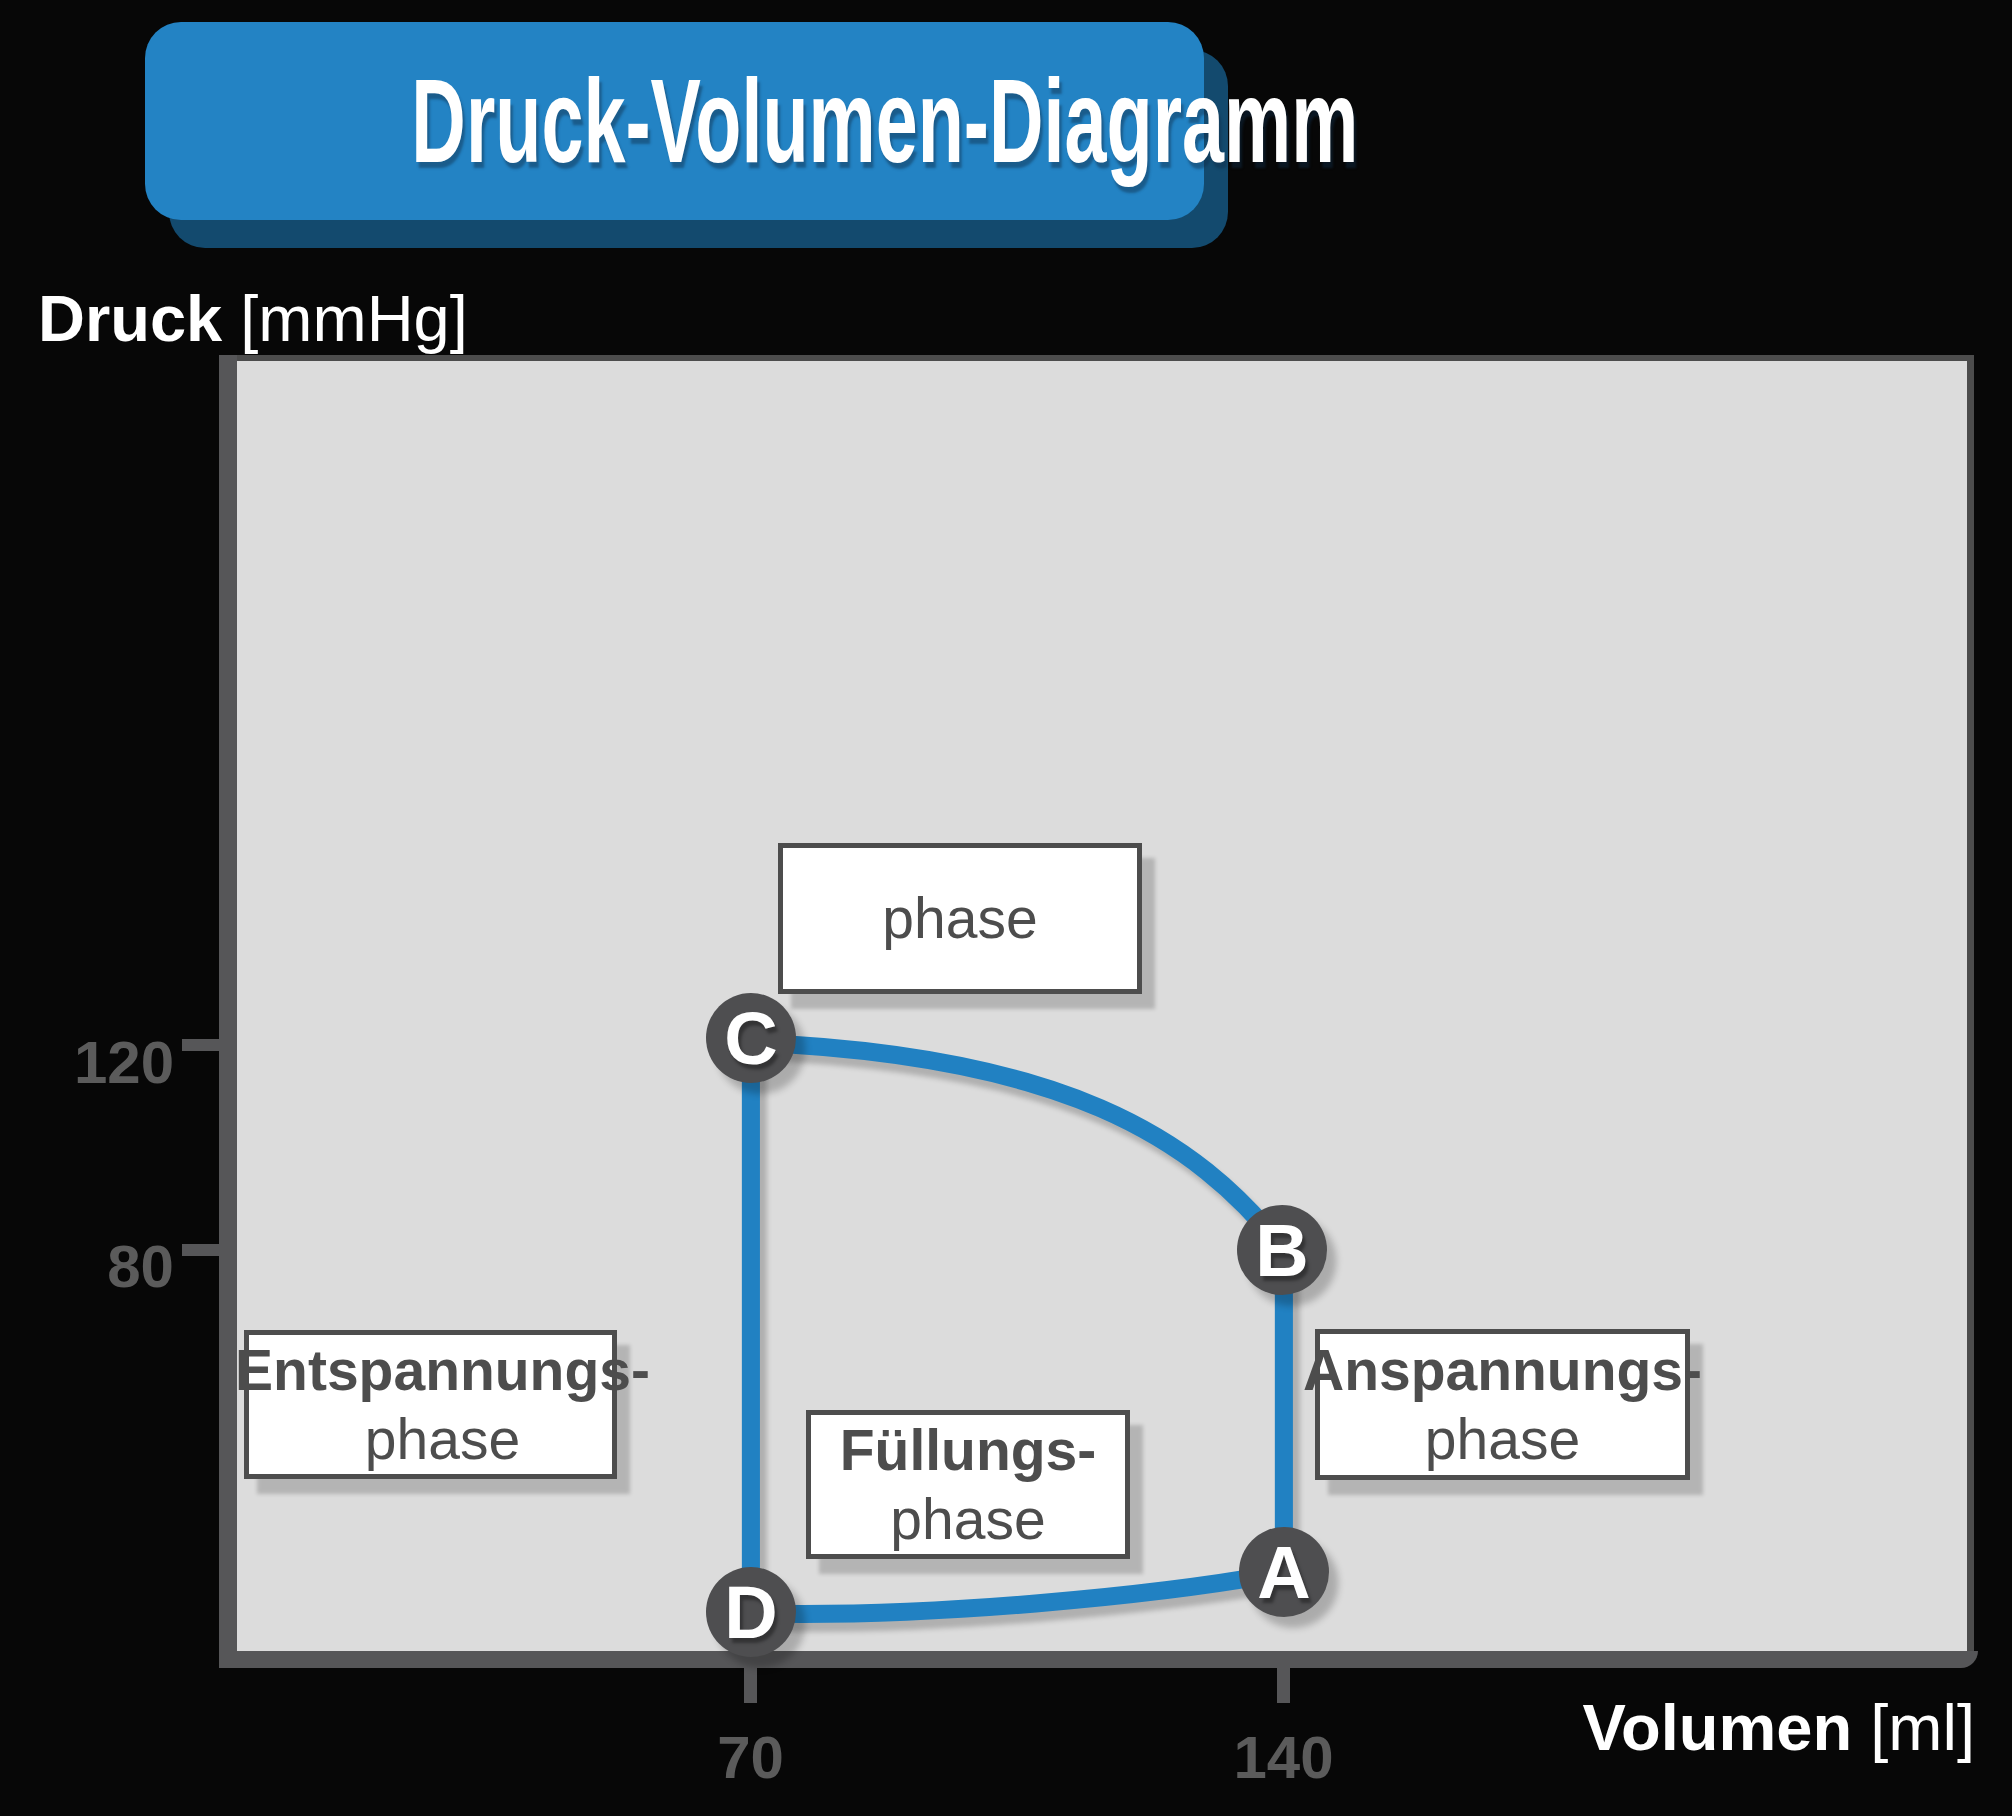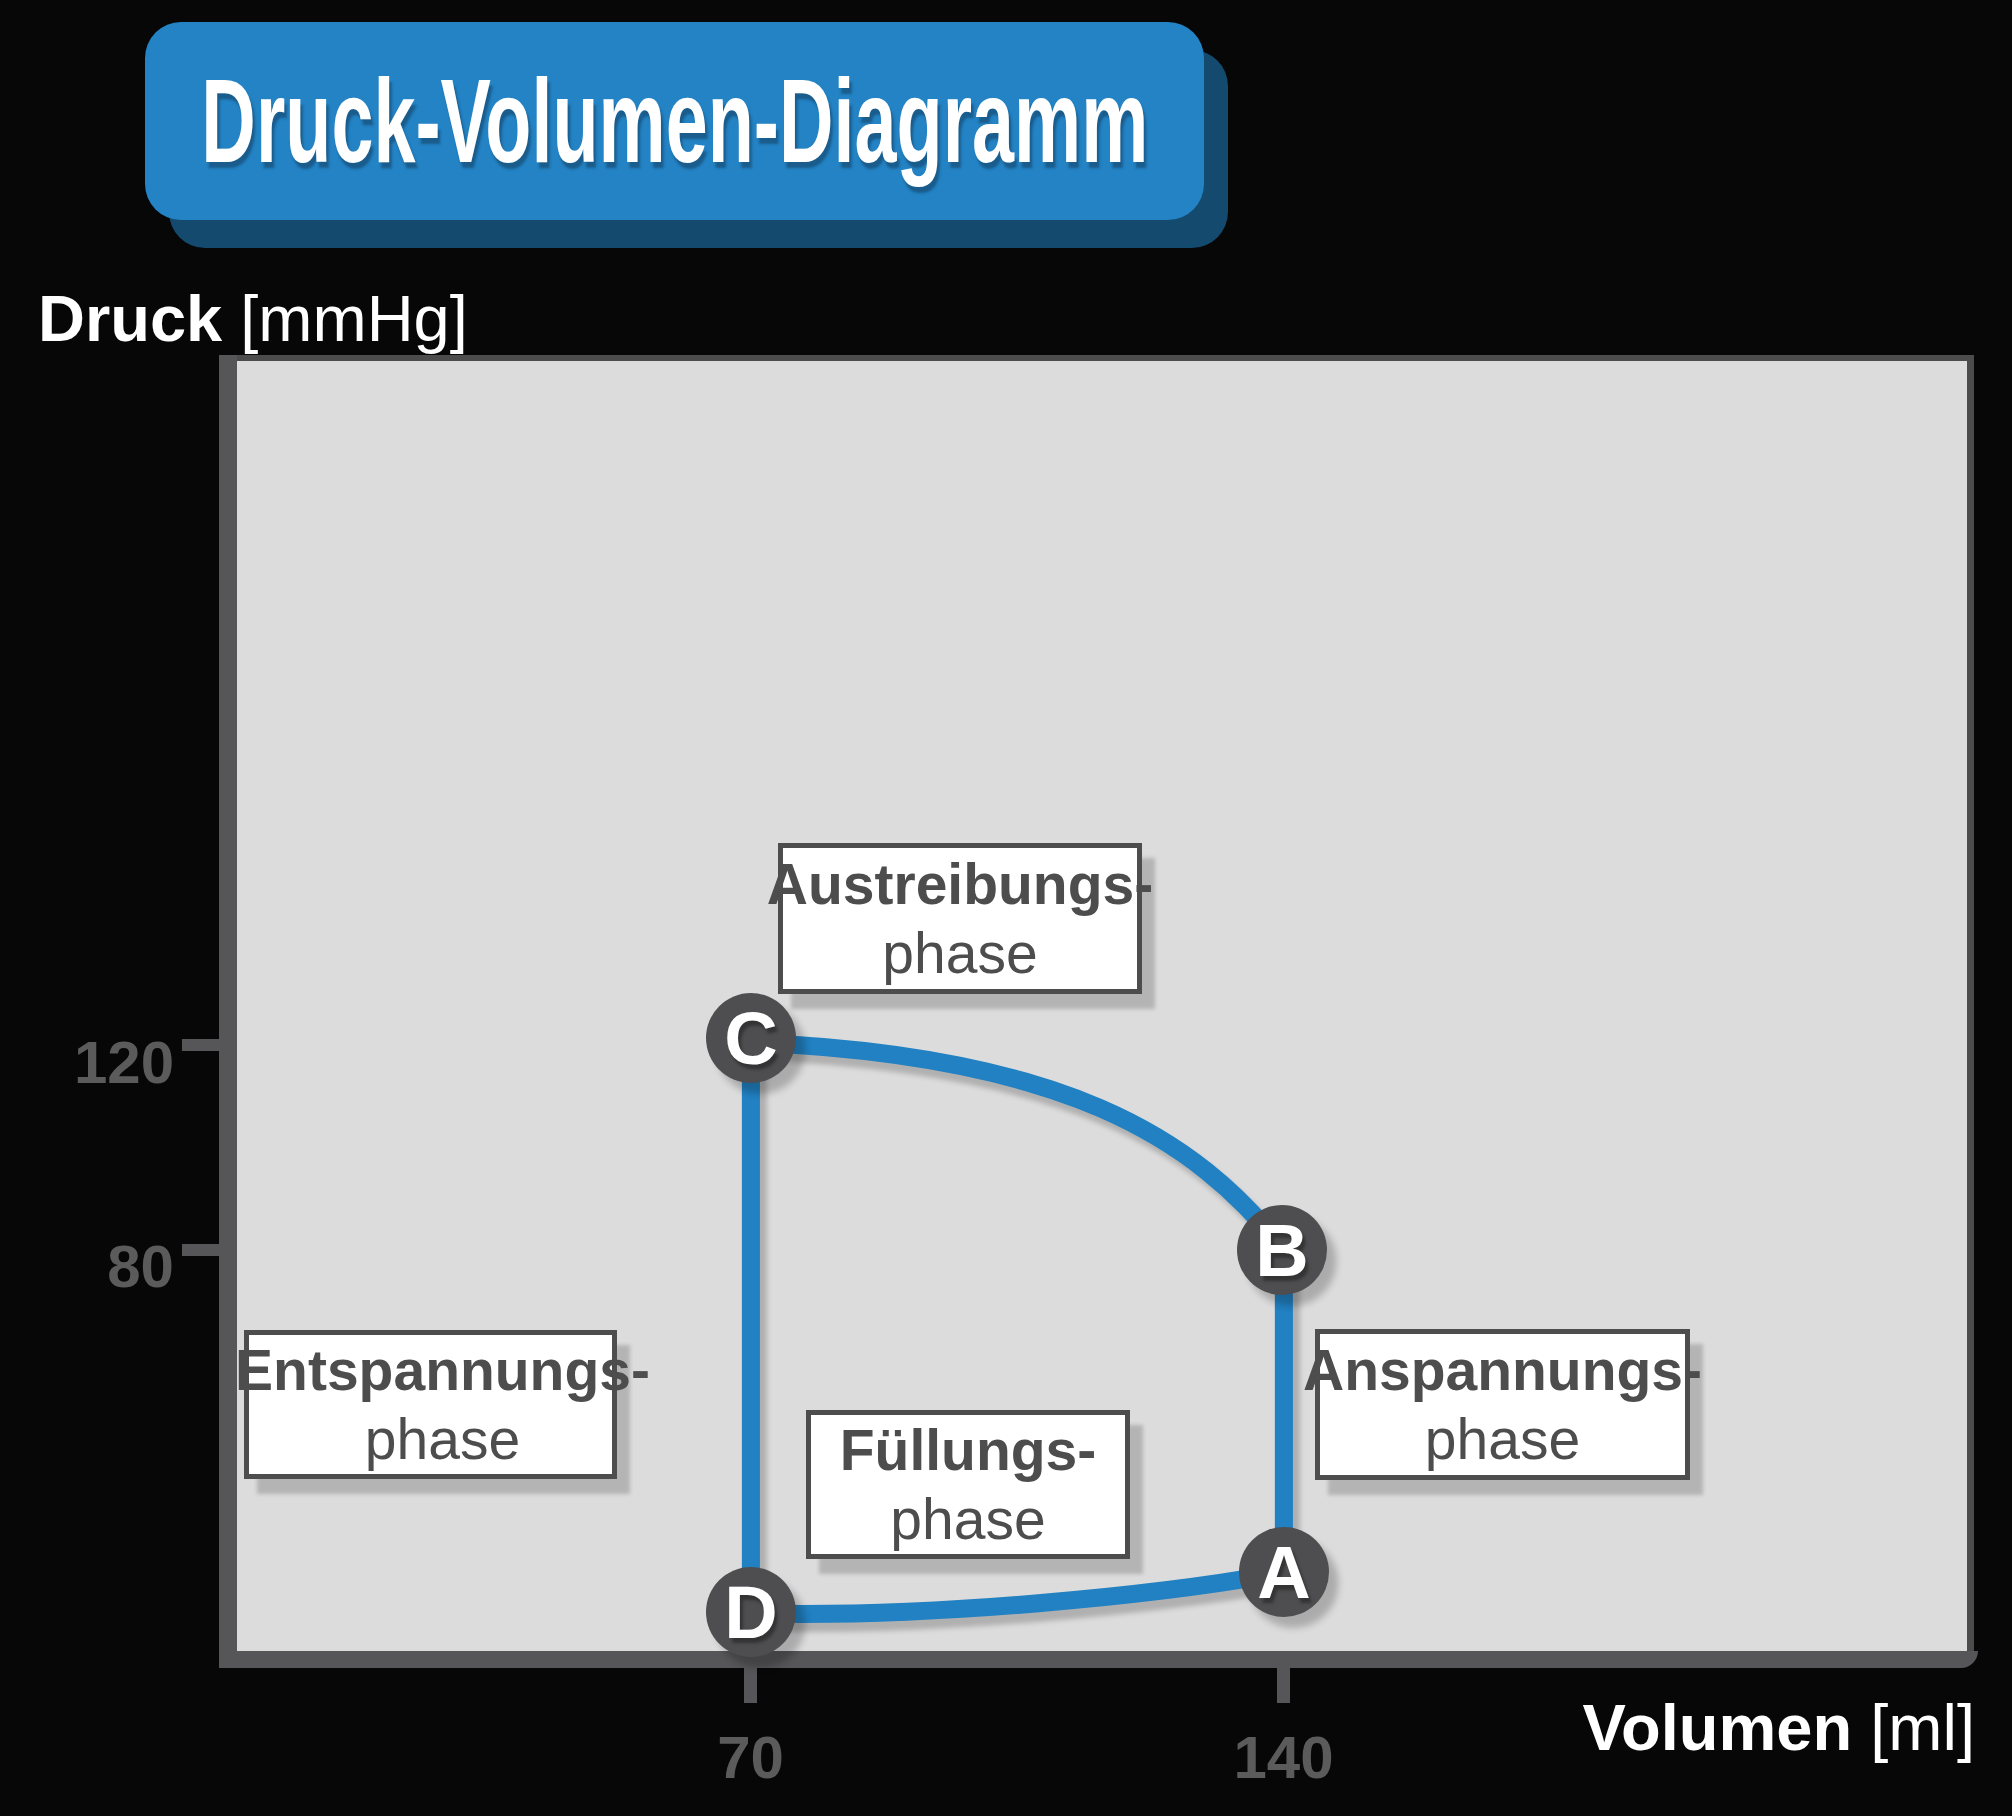--- a/index.html
+++ b/index.html
@@ -8,21 +8,21 @@
     font-family:"Liberation Sans","DejaVu Sans",sans-serif;overflow:hidden;
   }
   
   .banner-shadow{
     position:absolute;left:169px;top:50px;width:1059px;height:198px;
     background:#134a6e;border-radius:36px;
   }
   .banner{
     position:absolute;left:145px;top:22px;width:1059px;height:198px;
     background:#2383c4;border-radius:36px;
-    display:flex;align-items:center;justify-content:center;
+    display:flex;align-items:center;justify-content:flex-start;
   }
   .banner-title{
     color:#ffffff;font-weight:bold;font-size:118px;white-space:nowrap;
     transform:scaleX(0.64);transform-origin:center;
     text-shadow:3.9px 5.5px 3.1px rgba(15,45,70,0.45);
   }
   
   .axis-text{color:#ffffff;font-size:65px;white-space:nowrap;}
   .axis-text b{font-weight:bold;}
   .ylabel{position:absolute;left:38px;top:281px;}
@@ -111,21 +111,20 @@
 
   <svg class="loop" viewBox="300 459 2202 1641" aria-hidden="true">
     <path d="M 955 1326
          L 955 2052
          C 1180 2058, 1470 2030, 1633 2000
          L 1633 1590
          C 1520 1445, 1350 1342, 955 1326"></path>
   </svg>
 
   <div class="phase-box box-ejection">
-    <span class="l1">Austreibungs-</span>
     <span class="l2">phase</span>
   </div>
   <div class="phase-box box-relaxation">
     <span class="l1">Entspannungs-</span>
     <span class="l2">phase</span>
   </div>
   <div class="phase-box box-filling">
     <span class="l1">Füllungs-</span>
     <span class="l2">phase</span>
   </div>

